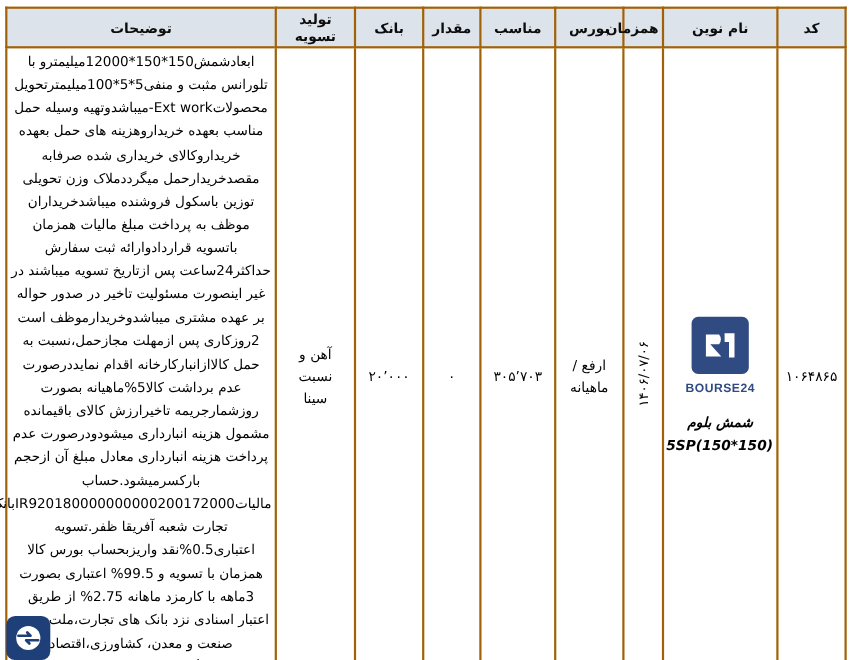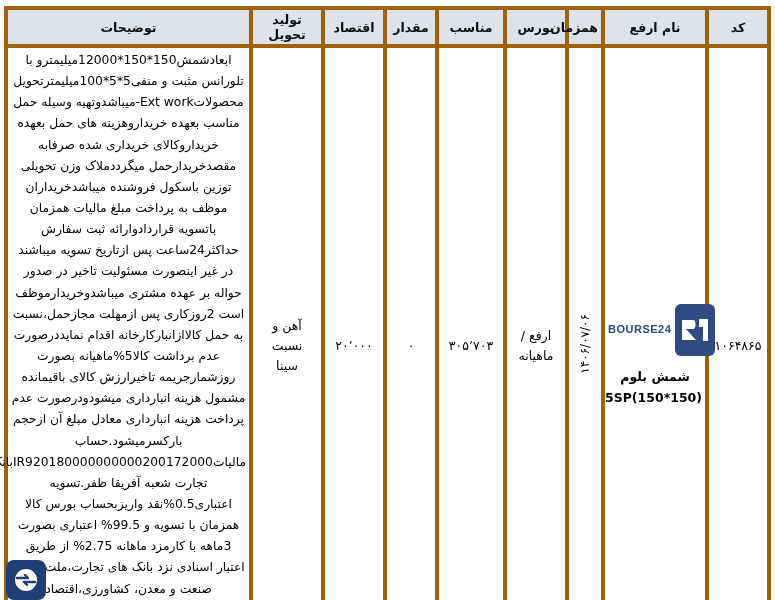--- a/index.html
+++ b/index.html
@@ -22,21 +22,21 @@
   }
   table.commodity-table {
     border-collapse: collapse;
     width: 763px;
     margin: 6px auto 0 auto;
     table-layout: fixed;
     direction: rtl;
   }
   table.commodity-table th,
   table.commodity-table td {
-    border: 4px solid #a16207;
+    border: 2px solid #a16207;
     vertical-align: middle;
     text-align: center;
     padding: 2px 3px;
   }
   thead th {
     background: #dde3ea;
     font-size: 12.5px;
     font-weight: bold;
     height: 26px;
     color: #0d0d0d;
@@ -82,20 +82,21 @@
     padding: 4px 0;
   }
   
   td.logo-cell {
     vertical-align: top;
     padding-top: 18px;
     position: relative;
   }
   .logo-wrap {
     display: flex;
+    flex-direction: column;
     align-items: center;
     justify-content: flex-end;
     gap: 4px;
     margin-top: 20px;
   }
   .logo-mark {
     width: 52px;
     height: 52px;
     border-radius: 6px;
     background: #2f4b82;
@@ -139,46 +140,46 @@
       <col class="c-settle">
       <col class="c-price">
       <col class="c-increase">
       <col class="c-amount">
       <col class="c-producer">
       <col class="c-desc">
     </colgroup>
     <thead>
       <tr>
         <th>کد</th>
-        <th>نام ارفع</th>
+        <th>نام نوین</th>
         <th>همزمان</th>
         <th>بورس</th>
         <th>مناسب</th>
         <th>مقدار</th>
-        <th>اقتصاد</th>
-        <th>تولید تحویل</th>
+        <th>بانک</th>
+        <th>تولید تسویه</th>
         <th>توضیحات</th>
       </tr>
     </thead>
     <tbody>
       <tr>
         <td class="cell-text">۱۰۶۴۸۶۵</td>
 
         <td class="cell-name logo-cell">
           <div class="logo-wrap">
             <div class="logo-mark">
               <svg width="40" height="40" viewBox="0 0 40 40" aria-hidden="true">
                 <rect x="0" y="0" width="40" height="40" rx="5" fill="#2f4b82"></rect>
                 <path d="M7 10 h12 a7 7 0 0 1 0 9 h-8 l10 11 h-14 z" fill="#ffffff"></path>
                 <path d="M24 9 l9 0 l0 22 l-5 0 l0 -14 l-4 0 z" fill="#ffffff"></path>
               </svg>
             </div>
             <div class="logo-text">BOURSE24</div>
           </div>
-          <div style="margin-top:10px; line-height:1.7;">
+          <div style="margin-top:10px; line-height:1.7;font-style:italic;">
             <div>شمش بلوم</div>
             <div>(150*150)5SP</div>
           </div>
         </td>
 
         <td class="delivery-cell">
           <span class="vertical-text">۱۴۰۶/۰۷/۰۶</span>
         </td>
 
         <td class="cell-text">

